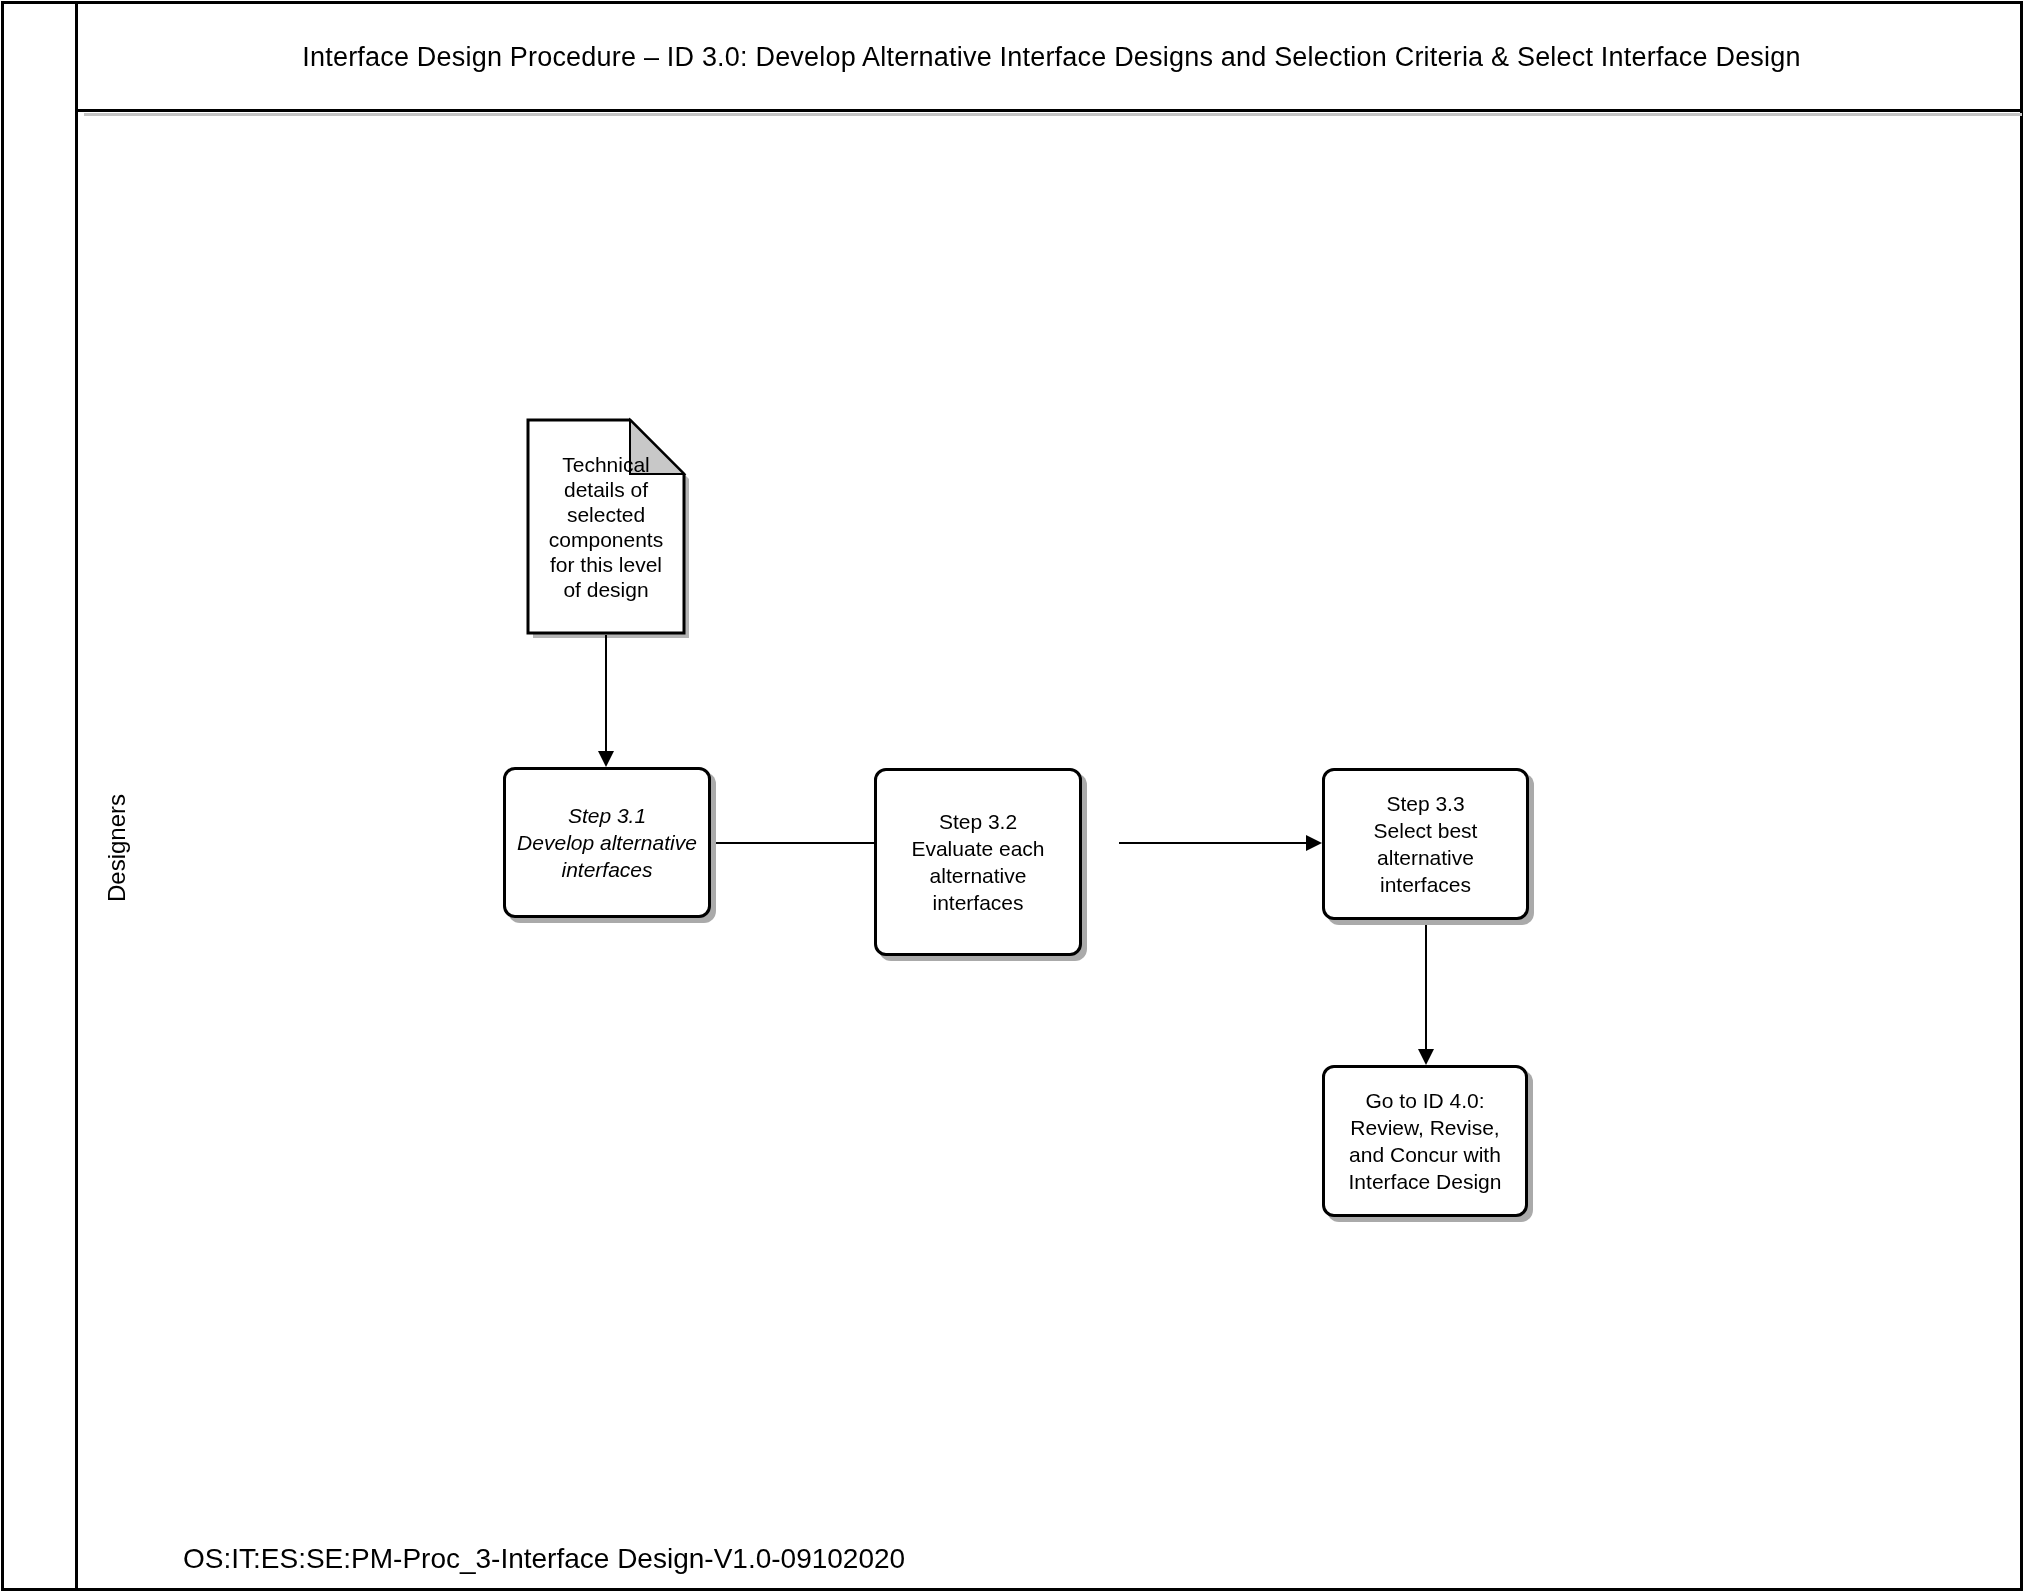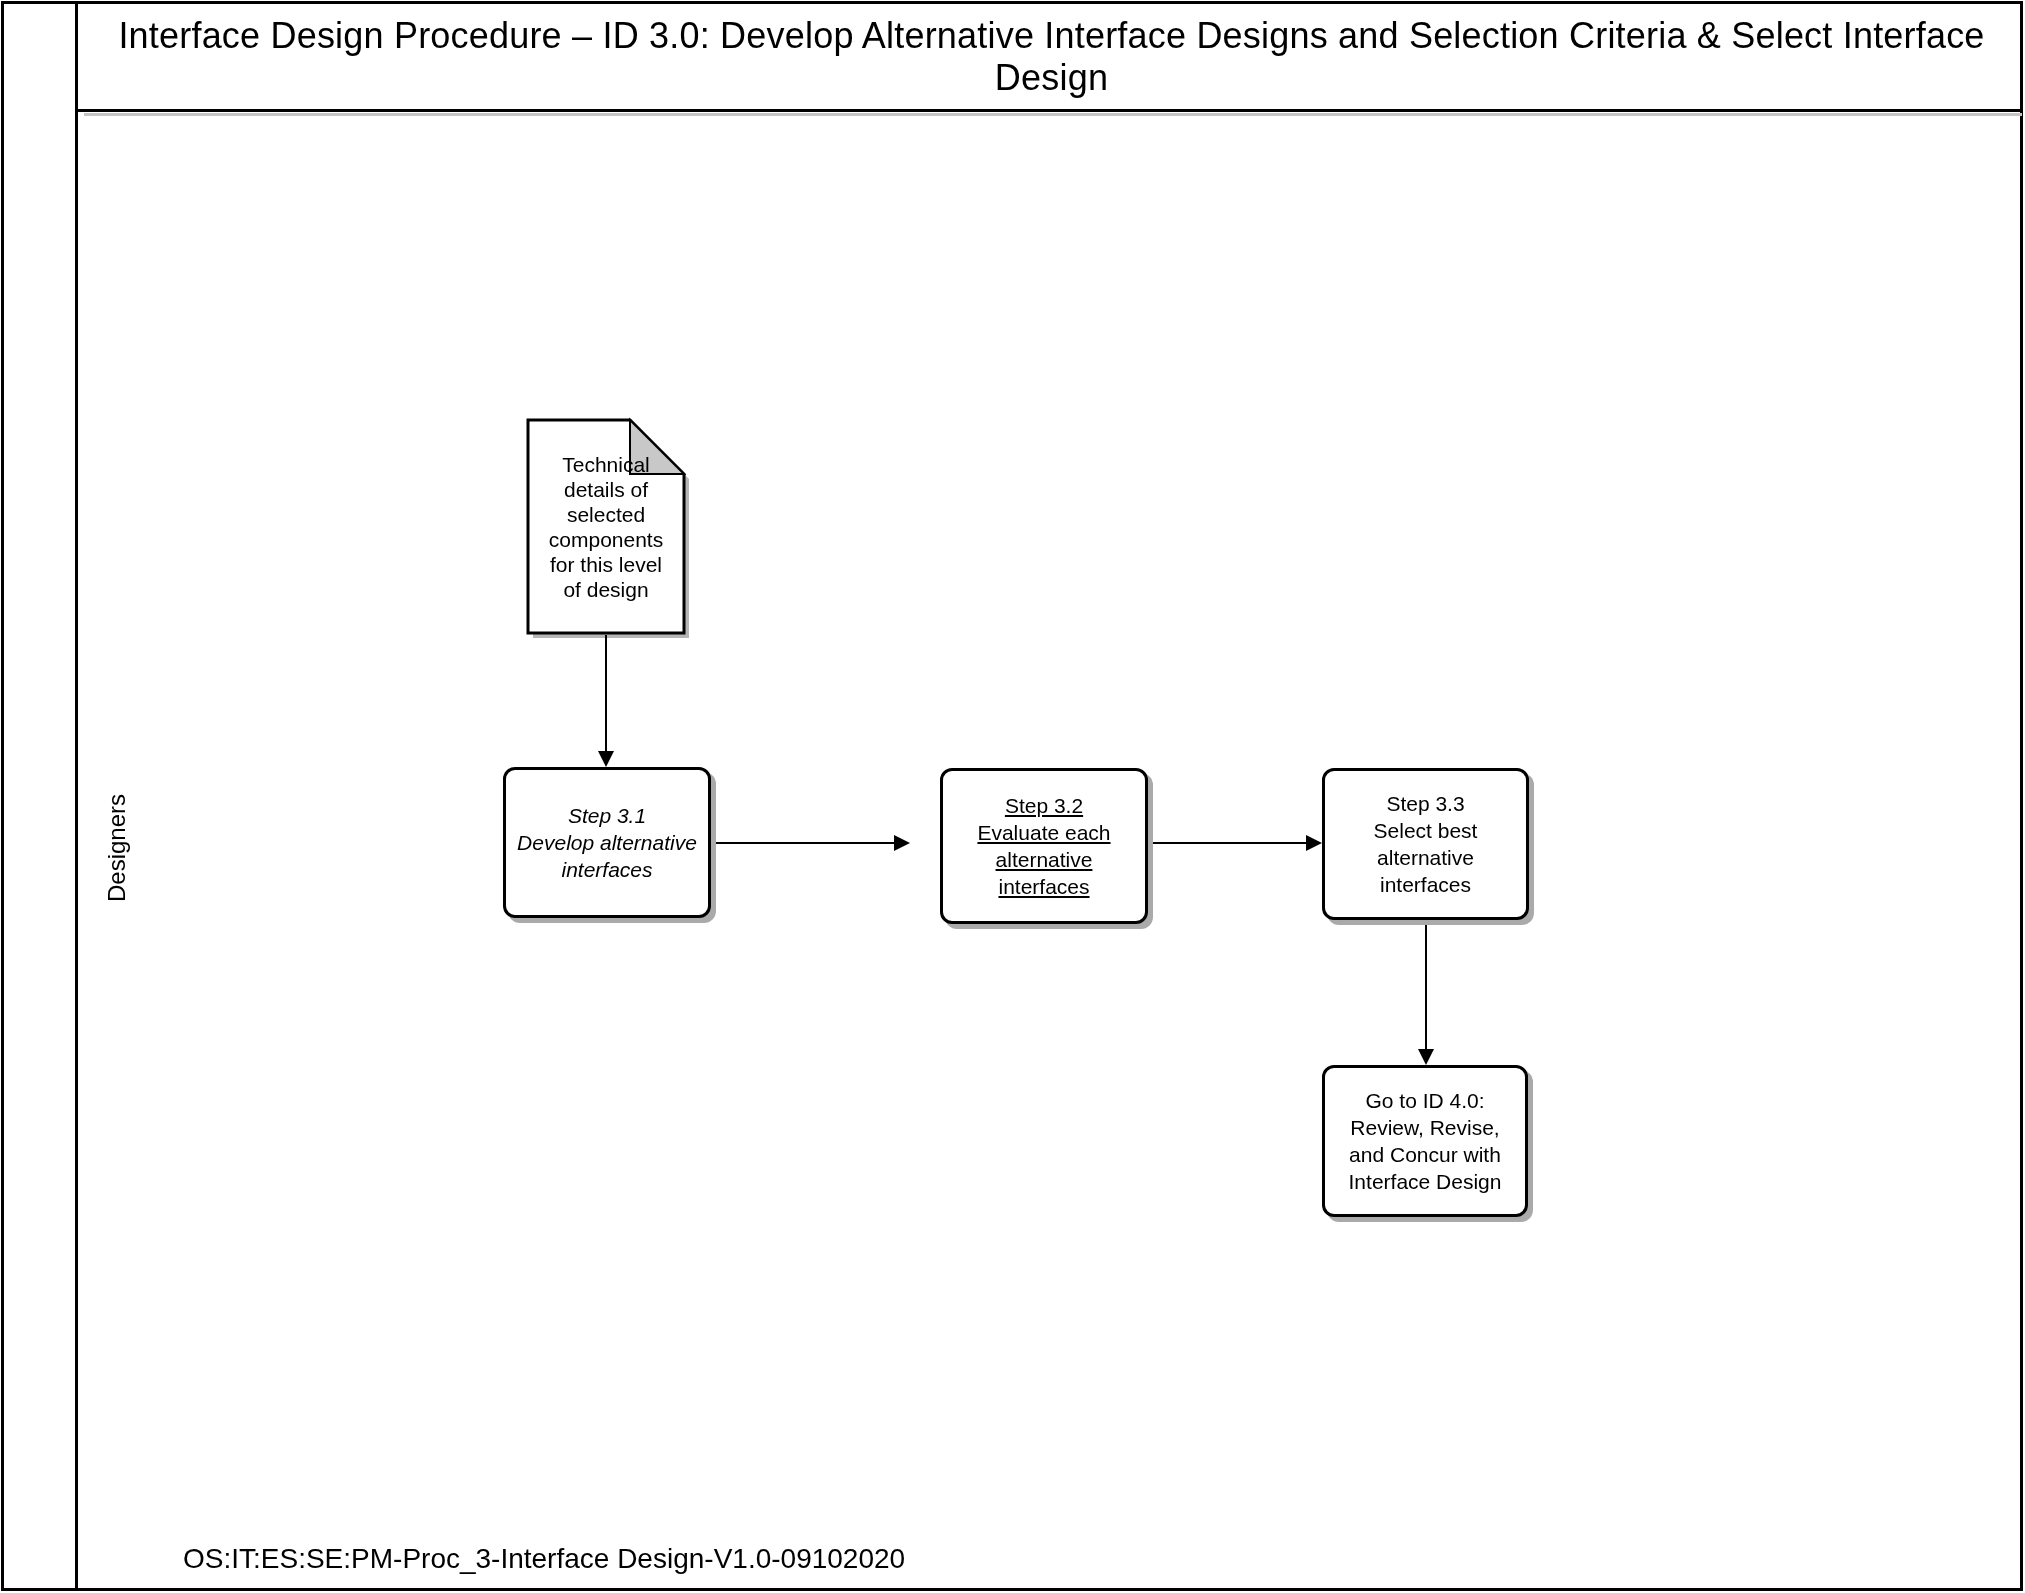--- a/index.html
+++ b/index.html
@@ -38,21 +38,21 @@
     left: 84px; top: 113px; right: 3px;
     height: 3px;
     background: #c4c4c4;
   }
   .page-title {
     position: absolute;
     left: 78px; top: 4px; right: 0; height: 106px;
     display: flex;
     align-items: center;
     justify-content: center;
-    font-size: 36px;
+    font-size: 27px;
     letter-spacing: 0.2px;
     text-align: center;
   }
   .lane-label {
     position: absolute;
     left: 117px; top: 848px;
     transform: translate(-50%, -50%) rotate(-90deg);
     font-size: 24px;
     white-space: nowrap;
   }
@@ -86,21 +86,21 @@
     background: #ffffff;
     border: 3px solid #000000;
     border-radius: 12px;
     box-shadow: 5px 5px 0 #aaaaaa;
     display: flex;
     align-items: center;
     justify-content: center;
     padding: 6px;
   }
   .box-step31 { left: 503px; top: 767px; width: 208px; height: 151px; font-style: italic; }
-  .box-step32 { left: 940px; top: 768px; width: 208px; height: 156px; text-decoration: underline; }
+  .box-step32 { left: 874px; top: 768px; width: 208px; height: 188px; }
   .box-step33 { left: 1322px; top: 768px; width: 207px; height: 152px; align-items: center; }
   .box-goto40 { left: 1322px; top: 1065px; width: 206px; height: 152px; justify-content: center; }
   .page-footer {
     position: absolute;
     left: 183px; top: 1543px;
     font-size: 28px;
   }
 </style>
 </head>
 <body>

